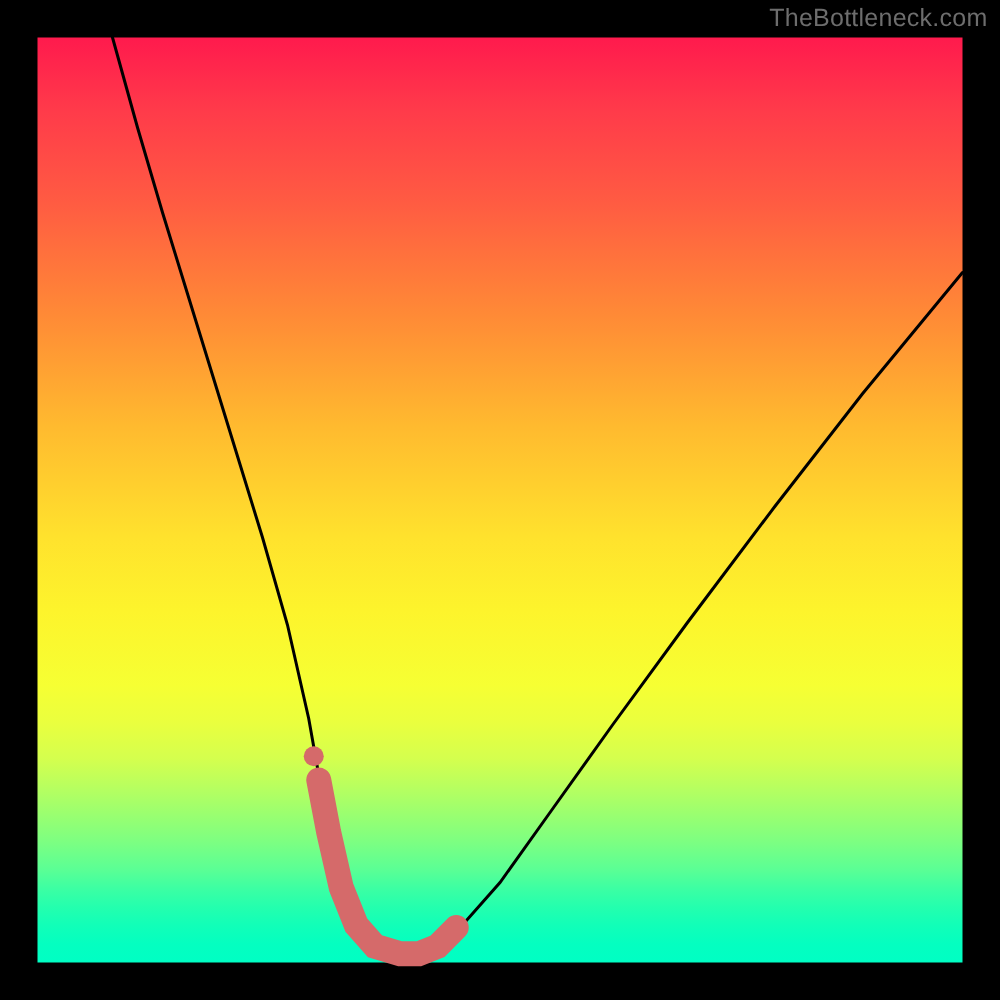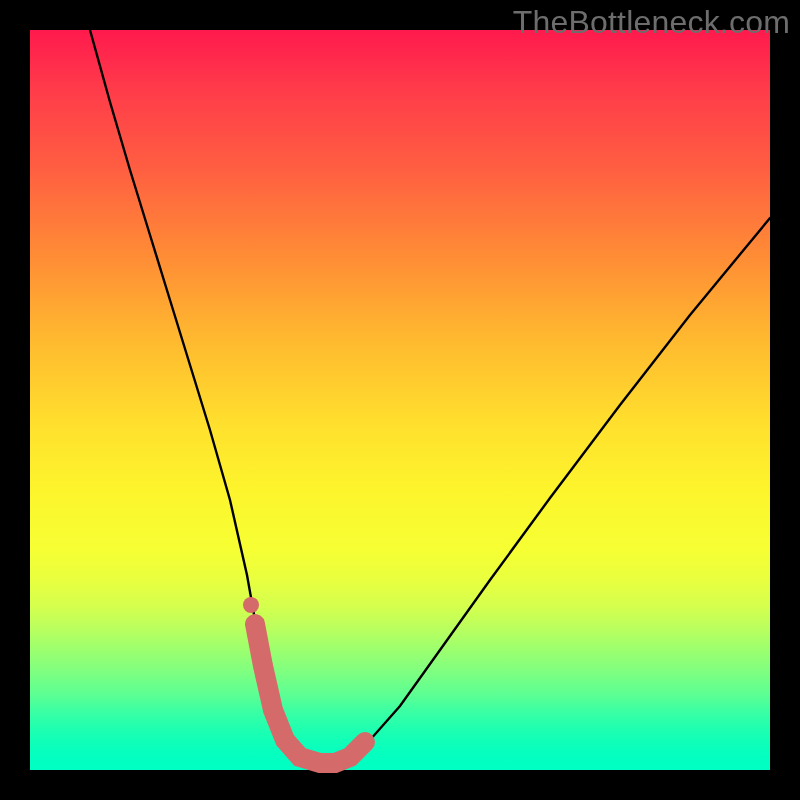--- a/index.html
+++ b/index.html
@@ -45,21 +45,21 @@
       #11ffb8 96%,
       #04ffc0 98%,
       #00ffc4 100%
     );
   }
   .watermark {
     position: absolute;
     top: 4px;
     right: 10px;
     color: #6d6d6d;
-    font-size: 32px;
+    font-size: 20px;
     letter-spacing: 0.2px;
     user-select: none;
     text-align: right;
   }
   svg.curve {
     position: absolute;
     left: 30px;
     top: 30px;
     width: 740px;
     height: 740px;

